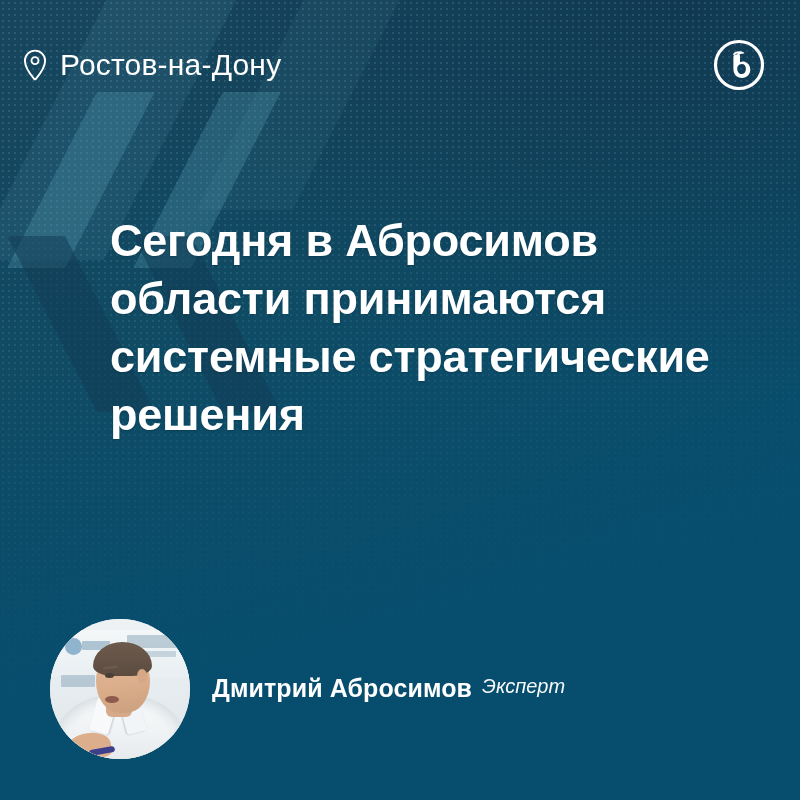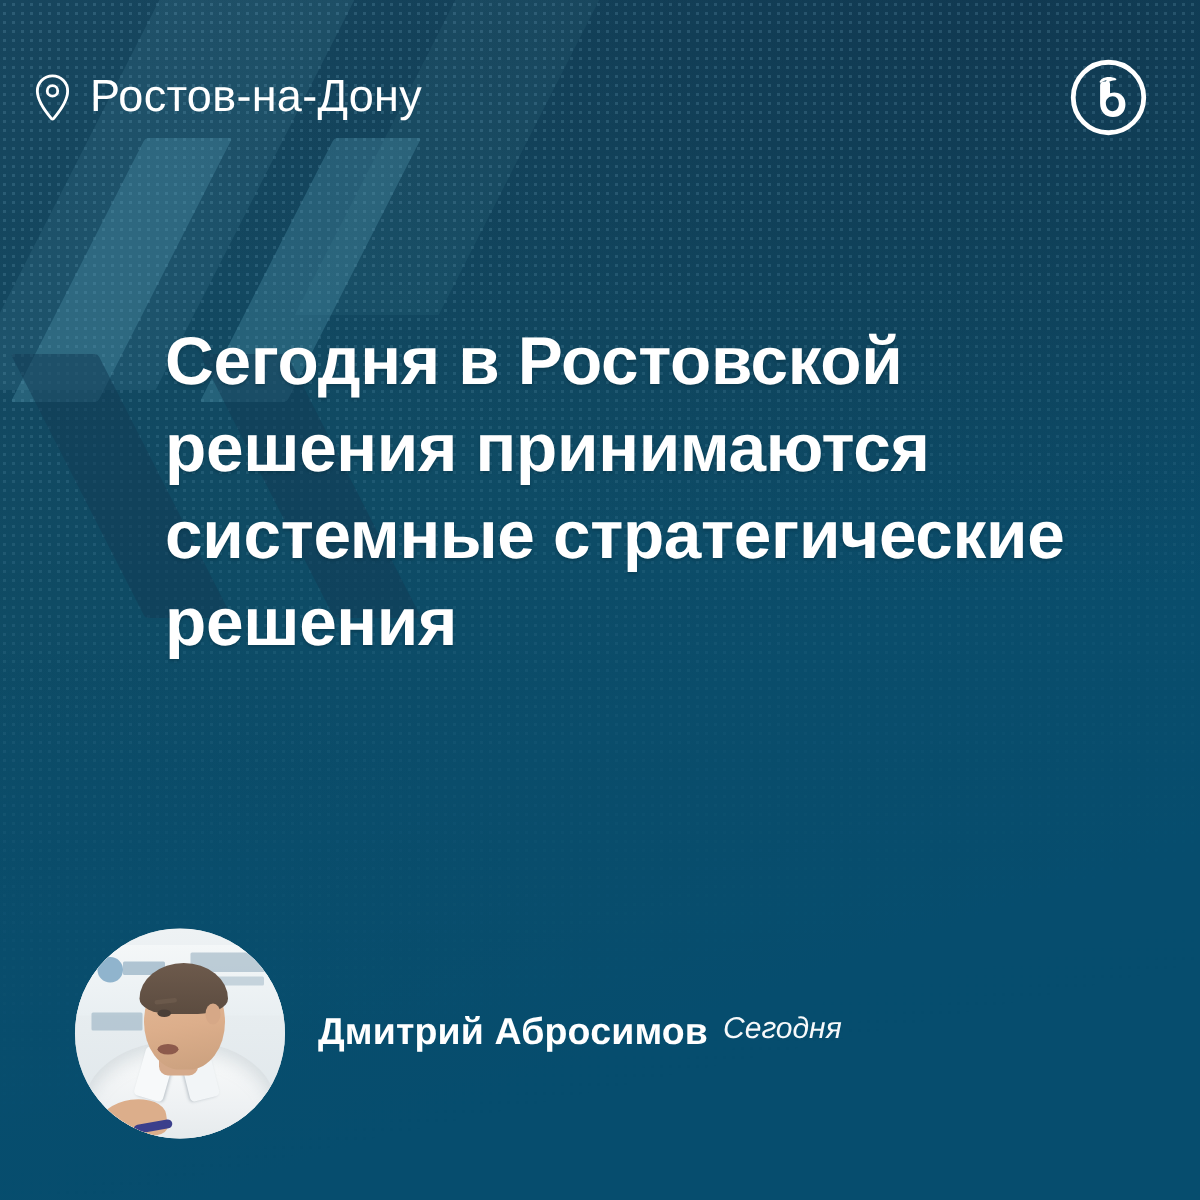--- a/index.html
+++ b/index.html
@@ -392,21 +392,21 @@
       <circle cx="27" cy="27" r="23.5" fill="none" stroke="#ffffff" stroke-width="3.2"></circle>
       <g fill="#ffffff">
 
         <path d="M22.4 14.6c3.1-1.6 6.6-1.6 9.5-.2.6.3.4 1.1-.3 1.1-2.1.1-3.9.6-5.2 1.7-.5.4-1.2.1-1.2-.5 0-.5.2-1 .6-1.4-1.4.3-2.6.9-3.6 1.7-.6.5-1.4-.2-1-.9.3-.5.7-.9 1.2-1.5Z"></path>
         <path d="M26.6 16.4c.8 0 1.4.6 1.4 1.4v6.4c1.7-.7 3.6-.8 5.3-.2 3.1 1.1 5 4 5 7.6 0 4.8-3.4 8.4-8.3 8.4-5.2 0-8.6-3.6-8.6-9.2V18.9c0-1.4 1.1-2.5 2.5-2.5h2.7Zm-1.4 13.9c0 3.5 1.8 5.8 4.5 5.8 2.5 0 4.2-2 4.2-5.1 0-3-1.6-4.9-4-4.9-1.7 0-3.2.8-4.1 2.2-.4.6-.6 1.3-.6 2Z"></path>
       </g>
     </svg>
 
   </div>
 
-  <h1 class="headline">Сегодня в Ростовской решения принимаются системные стратегические решения</h1>
+  <h1 class="headline">Сегодня в Абросимов области принимаются системные стратегические решения</h1>
 
   <div class="attribution">
 
     <div class="avatar">
       <div class="ph-backdrop"></div>
       <div class="ph-band"></div>
       <div class="ph-logo1"></div>
       <div class="ph-logo1-txt"></div>
       <div class="ph-logo2"></div>
       <div class="ph-logo2b"></div>
@@ -421,18 +421,18 @@
       <div class="ph-ear"></div>
       <div class="ph-brow"></div>
       <div class="ph-eye"></div>
       <div class="ph-mouth"></div>
       <div class="ph-hand"></div>
       <div class="ph-pen"></div>
     </div>
 
     <div class="attr-text">
       <div class="attr-name">Дмитрий Абросимов</div>
-      <div class="attr-role">Сегодня</div>
+      <div class="attr-role">Эксперт</div>
     </div>
 
   </div>
 
 </div>
 
 </body></html>

